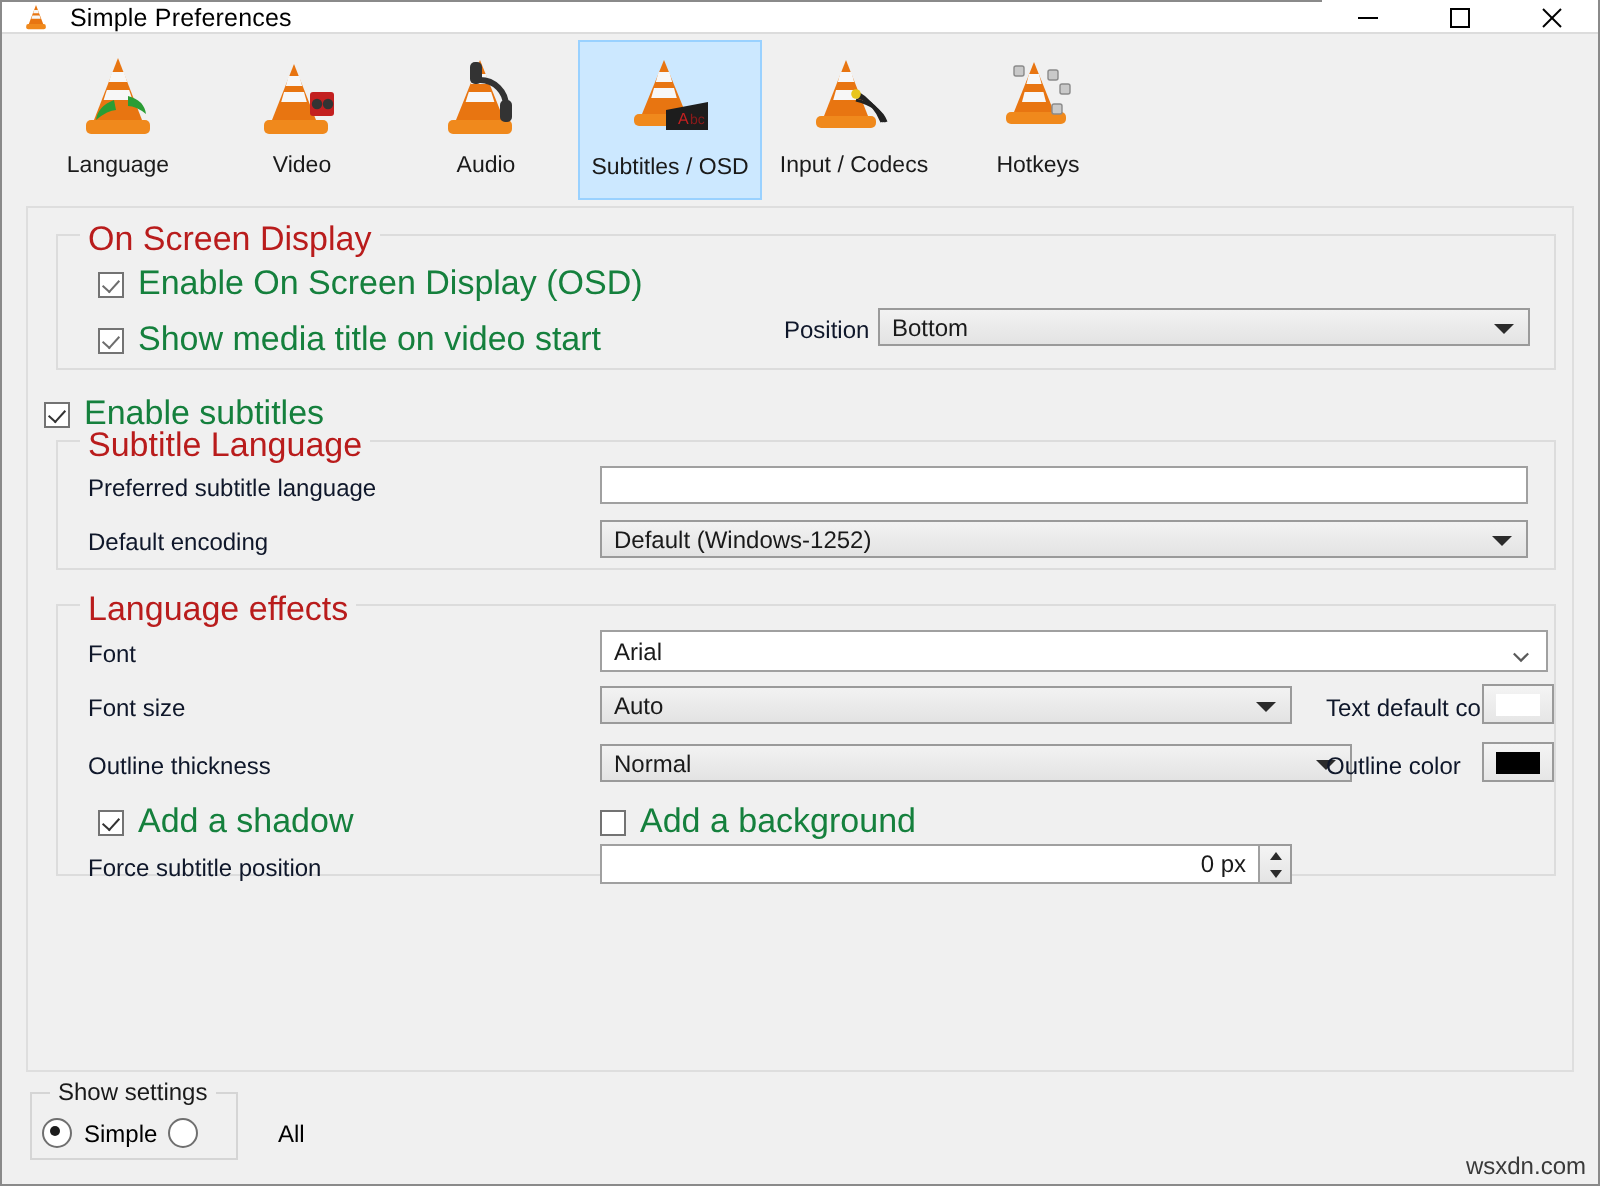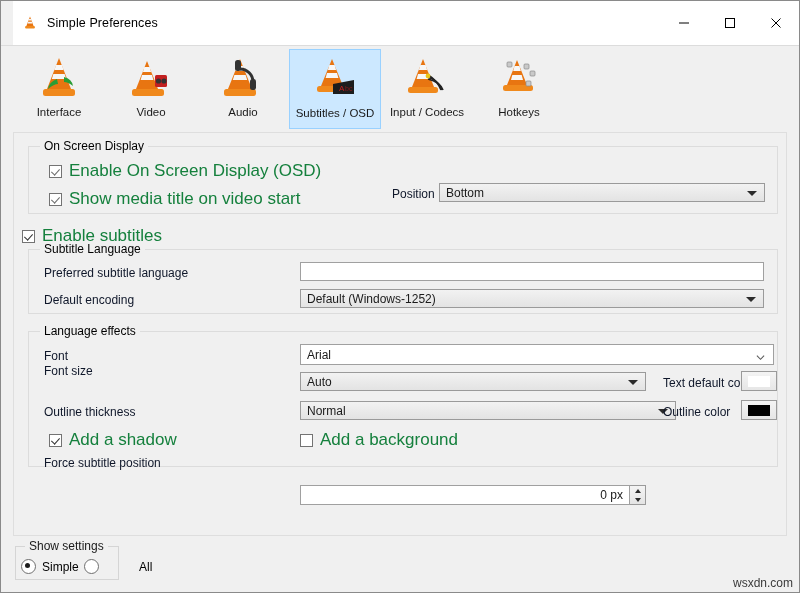--- a/index.html
+++ b/index.html
@@ -24,27 +24,26 @@
     width: 800px; height: 593px;
     background: #f0f0f0;
     border: 1px solid #8a8a8a;
     box-sizing: border-box;
     display: flex;
     flex-direction: column;
   }
 
   
   .titlebar {
-    height: 44px;
+    height: 15px;
     background: #ffffff;
     display: flex;
     align-items: center;
     flex: none;
     position: relative;
-    margin-left: 12px;
   }
   .title-left {
     display: flex;
     align-items: center;
     padding-left: 9px;
     gap: 9px;
   }
   .vlc-mini {
     width: 16px; height: 16px;
     position: relative;
@@ -136,22 +135,22 @@
     position: absolute;
     border: 1px solid #dcdcdc;
     box-sizing: border-box;
   }
   .group > .legend {
     position: absolute;
     top: -8px;
     left: 11px;
     background: #f0f0f0;
     padding: 0 4px;
-    font-size: 12px;
-    color: #000000;
+    font-size: 17px;
+    color: #b91c1c;
     white-space: nowrap;
   }
 
   .row-label {
     position: absolute;
     font-size: 12px;
     color: #0f172a;
     white-space: nowrap;
   }
 
@@ -401,21 +400,21 @@
       <div class="icon-wrap">
         <svg width="52" height="46" viewBox="0 0 52 46">
           <polygon points="26,3 38,34 14,34" fill="#e87511"></polygon>
           <polygon points="23,10 29,10 30.6,15 21.4,15" fill="#f7f7f7"></polygon>
           <polygon points="20.4,19 31.6,19 33.2,24 18.8,24" fill="#f7f7f7"></polygon>
           <rect x="10" y="34" width="32" height="7" rx="2.5" fill="#f0891c"></rect>
           <path d="M31 22 q8 2 9 9 q-5 -4 -9 -4 z" fill="#2a9d35"></path>
           <path d="M24 24 q-8 3 -9 10 q6 -5 10 -5 z" fill="#2a9d35"></path>
         </svg>
       </div>
-      <div class="tab-label">Interface</div>
+      <div class="tab-label">Language</div>
     </div>
 
     <div class="tab">
       <div class="icon-wrap">
         <svg width="52" height="46" viewBox="0 0 52 46">
           <polygon points="22,6 33,34 11,34" fill="#e87511"></polygon>
           <polygon points="19.3,12 24.7,12 26.1,17 17.9,17" fill="#f7f7f7"></polygon>
           <polygon points="17,20 27,20 28.4,25 15.6,25" fill="#f7f7f7"></polygon>
           <rect x="7" y="34" width="32" height="7" rx="2.5" fill="#f0891c"></rect>
           <rect x="30" y="20" width="12" height="12" rx="1.5" fill="#c32020"></rect>
@@ -539,21 +538,21 @@
       <div class="row-label" style="left:15px; top:17px;">Font</div>
       <div class="combo-white" style="left:271px; top:12px; width:474px;">
         <span>Arial</span>
         <span class="chev">
           <svg width="9" height="9" viewBox="0 0 10 10">
               <polyline points="1,3 5,7 9,3" fill="none" stroke="#5a5a5a" stroke-width="1.2"></polyline>
             </svg>
         </span>
       </div>
 
-      <div class="row-label" style="left:15px; top:32px;">Font size</div>
+      <div class="row-label" style="left:15px; top:44px;">Font size</div>
       <div class="combo" style="left:271px; top:40px; width:346px;">
         <span>Auto</span>
         <span class="arrow"></span>
       </div>
       <div class="row-label" style="left:634px; top:44px;">Text default color</div>
       <div class="swatch" style="left:712px; top:39px;">
         <span class="chip" style="background:#ffffff;"></span>
       </div>
 
       <div class="row-label" style="left:15px; top:73px;">Outline thickness</div>
@@ -569,21 +568,21 @@
       <div class="cb" style="left:20px; top:98px;">
         <span class="box checked dark"></span>
         <span class="cb-label">Add a shadow</span>
       </div>
       <div class="cb" style="left:271px; top:98px;">
         <span class="box"></span>
         <span class="cb-label">Add a background</span>
       </div>
 
       <div class="row-label" style="left:15px; top:124px;">Force subtitle position</div>
-      <div class="spin" style="left:271px; top:119px; width:346px;margin-top:34px;">
+      <div class="spin" style="left:271px; top:119px; width:346px;">
         <div class="field">
           <span>0 px</span>
         </div>
         <div class="btns">
           <div>
               <span class="up"></span>
             </div>
           <div>
               <span class="dn"></span>
             </div>

